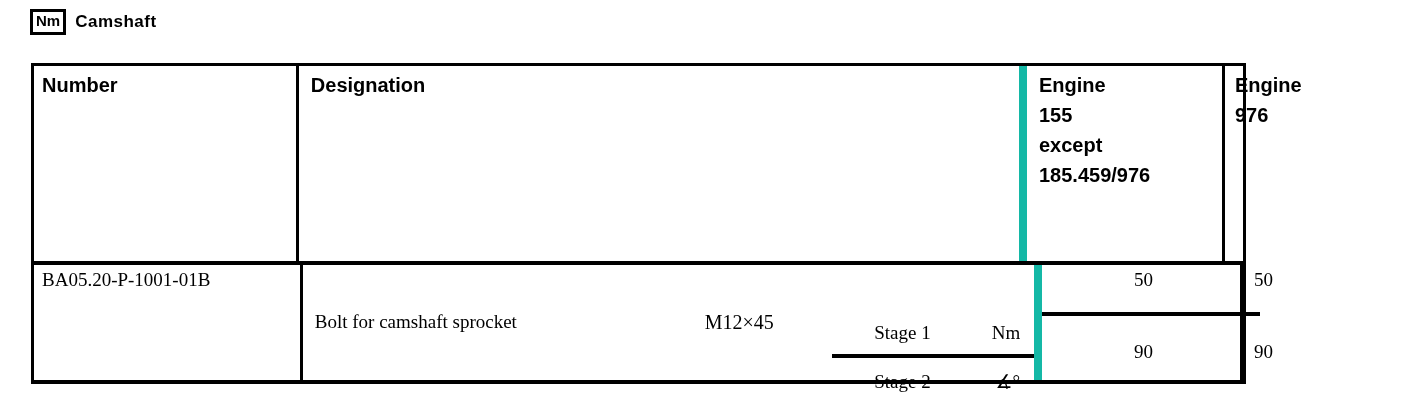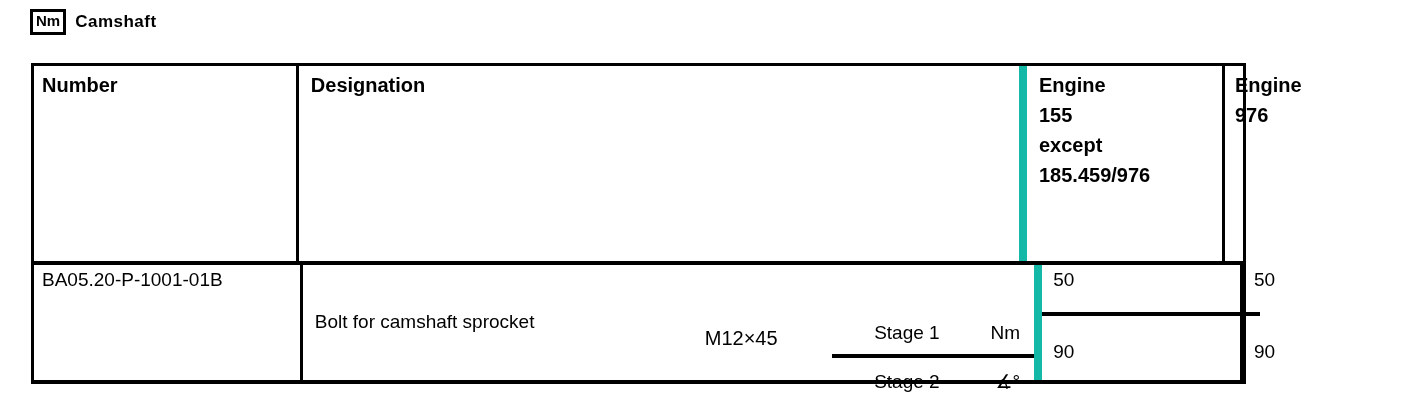--- a/index.html
+++ b/index.html
@@ -17,42 +17,42 @@
   .page-title{font-weight:bold;font-size:17px;margin-left:9px;letter-spacing:0.5px;}
   
   .tbl{
     position:absolute;left:31px;top:63px;width:1215px;height:321px;
     border:3px solid #000;border-bottom-width:4px;box-sizing:border-box;
     display:flex;flex-direction:column;
   }
   .row{display:flex;min-height:0;}
   .row-header{height:199px;border-bottom:4px solid #000;box-sizing:border-box;
     font-weight:bold;font-size:20px;line-height:30px;}
-  .row-body{flex:1;font-size:19px;line-height:22px;}
+  .row-body{flex:1;font-size:19px;line-height:22px;font-family:Liberation Serif, serif;}
   .cell{box-sizing:border-box;min-width:0;}
   .col-number{width:269px;border-right:3px solid #000;}
   .col-desig{width:740px;border-right:8px solid #14b8a6;}
   .col-eng1{width:201px;border-right:3px solid #000;}
   .col-eng2{flex:1;}
   .hpad-number{padding:4px 8px 0 8px;}
   .hpad-desig{padding:4px 12px 0 12px;}
   .hpad-eng{padding:4px 10px 0 12px;}
   .hpad-eng2{padding:4px 8px 0 10px;}
   .gap{margin-top:0;}
   
   .num-text{display:block;padding:4px 8px 0 8px;}
   .desig-flex{display:flex;height:100%;margin-top:42px;}
   .desig-main{flex:1;position:relative;padding:4px 0 0 12px;}
-  .size-text{position:absolute;left:402px;top:20px;font-size:20px;}
+  .size-text{position:absolute;left:402px;top:4px;font-size:20px;}
   .stage-col{width:202px;display:flex;flex-direction:column;}
   .stage-row{display:flex;box-sizing:border-box;padding:4px 14px 0 42px;}
   .stage-row .stage-label{flex:1;}
   .stage1{height:51px;border-bottom:4px solid #000;align-items:center;}
   .stage2{flex:1;padding-top:13px;}
-  .vals{display:flex;flex-direction:column;}
+  .vals{display:flex;flex-direction:column;text-align:center;}
   .val-row{box-sizing:border-box;padding:4px 6px 0 11px;}
   .v1{height:51px;border-bottom:4px solid #000;}
   .v2{flex:1;padding-top:25px;}
 </style>
 </head>
 <body>
 
 <div class="title-row">
   <span class="nm-badge">Nm</span>
   <span class="page-title">Camshaft</span>

